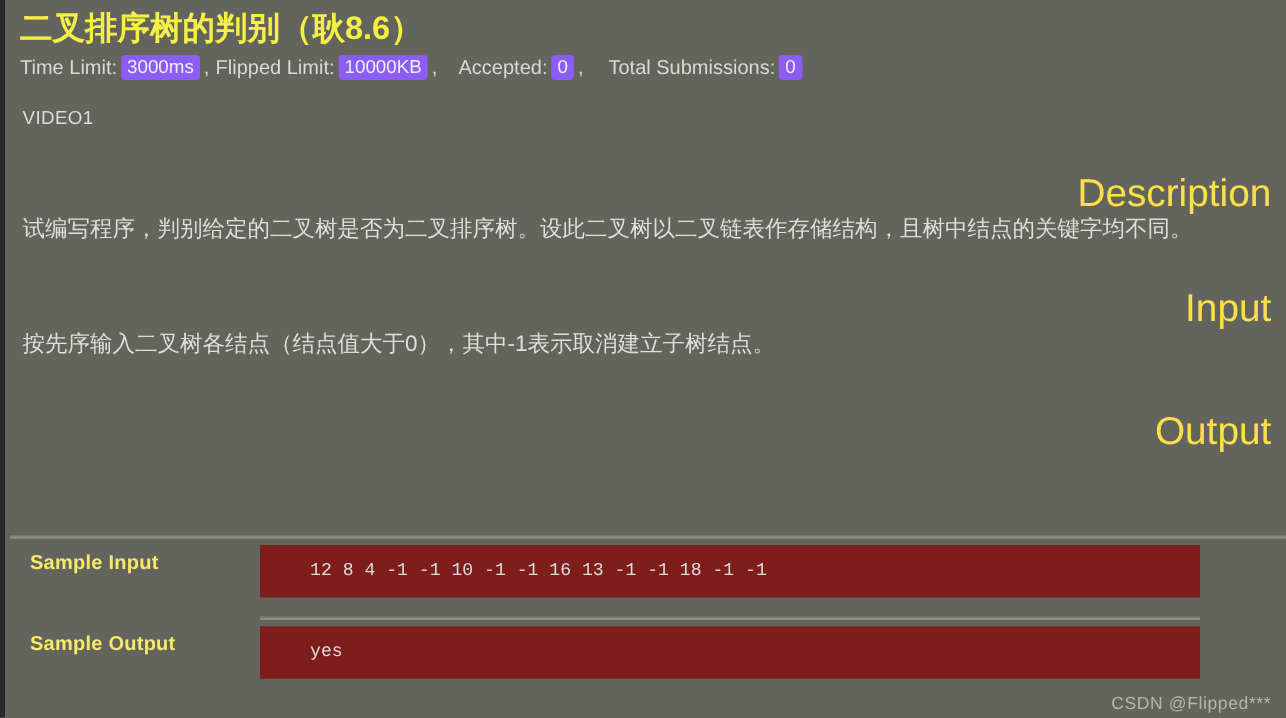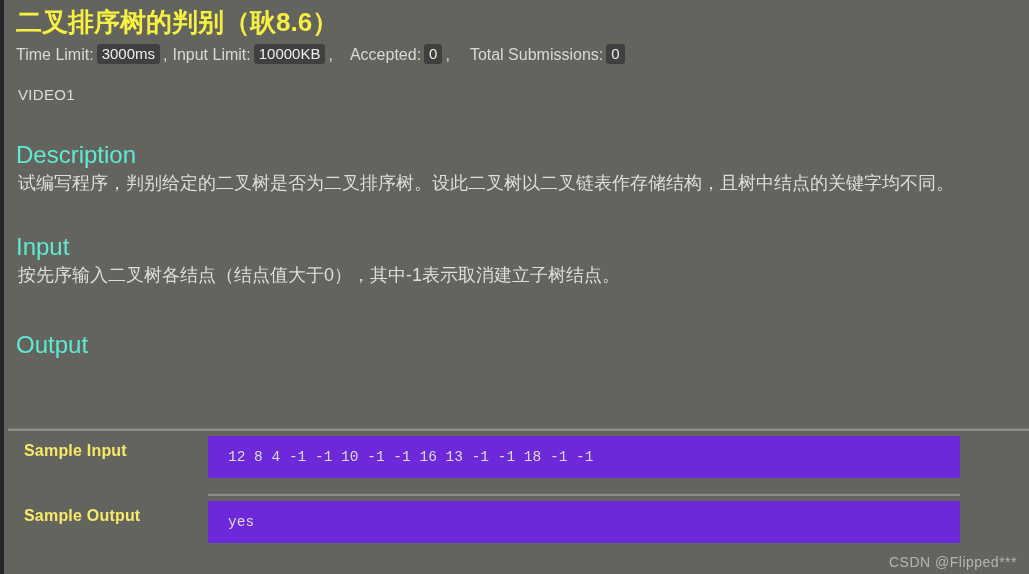--- a/index.html
+++ b/index.html
@@ -46,21 +46,21 @@
     top: 44px;
     font-size: 16px;
     color: #d8d8d4;
     white-space: nowrap;
     display: flex;
     align-items: flex-end;
   }
   .meta-line .lbl { color: #d9d9d5; }
   .badge {
     display: inline-block;
-    background: #404040;
+    background: #8b5cf6;
     color: #ededea;
     border-radius: 3px;
     padding: 1px 5px 2px 5px;
     margin: 0 3px;
     font-size: 15px;
     line-height: 17px;
   }
   .sep { color: #d9d9d5; }
   .video-link {
     position: absolute;
@@ -69,25 +69,26 @@
     font-size: 15px;
     color: #dcdcd8;
     letter-spacing: 0.3px;
   }
   .section {
     position: absolute;
     left: 12px;
     right: 12px;
   }
   .section-head {
-    font-size: 24px;
+    font-size: 31px;
     font-weight: 400;
-    color: #5eead4;
+    color: #fde047;
     margin: 0 0 2px 0;
     line-height: 30px;
+    text-align: right;
   }
   .section-body {
     font-size: 18px;
     color: #dededa;
     line-height: 22px;
     margin: 0;
     padding-left: 2px;
   }
   #sec-description { top: 140px; }
   #sec-input { top: 232px; }
@@ -120,26 +121,26 @@
     font-size: 16px;
     font-weight: 700;
     color: #f7e96a;
     letter-spacing: 0.2px;
   }
   .code-box {
     position: absolute;
     left: 204px;
     width: 752px;
     height: 42px;
-    background: #6d28d9;
+    background: #7f1d1d;
     color: #dcdcdc;
     font-family: "Liberation Mono", "DejaVu Sans Mono", monospace;
     font-size: 14.5px;
     line-height: 42px;
-    padding: 0 0 0 20px;
+    padding: 0 0 0 40px;
     box-sizing: border-box;
     white-space: pre;
     overflow: hidden;
   }
   .divider-sample {
     position: absolute;
     left: 204px;
     width: 752px;
     top: 493px;
     height: 2px;
@@ -162,21 +163,21 @@
 <div class="left-rail"></div>
 
 <div class="page">
 
   <div class="problem-title">二叉排序树的判别（耿8.6）</div>
 
   <div class="meta-line">
     <span class="lbl">Time Limit:</span>
     <span class="badge">3000ms</span>
     <span class="sep">,</span>
-    <span class="lbl" style="margin-left:5px">Input Limit:</span>
+    <span class="lbl" style="margin-left:5px">Flipped Limit:</span>
     <span class="badge">10000KB</span>
     <span class="sep">,</span>
     <span class="lbl" style="margin-left:17px">Accepted:</span>
     <span class="badge">0</span>
     <span class="sep">,</span>
     <span class="lbl" style="margin-left:20px">Total Submissions:</span>
     <span class="badge">0</span>
   </div>
 
   <div class="video-link">VIDEO1</div>

